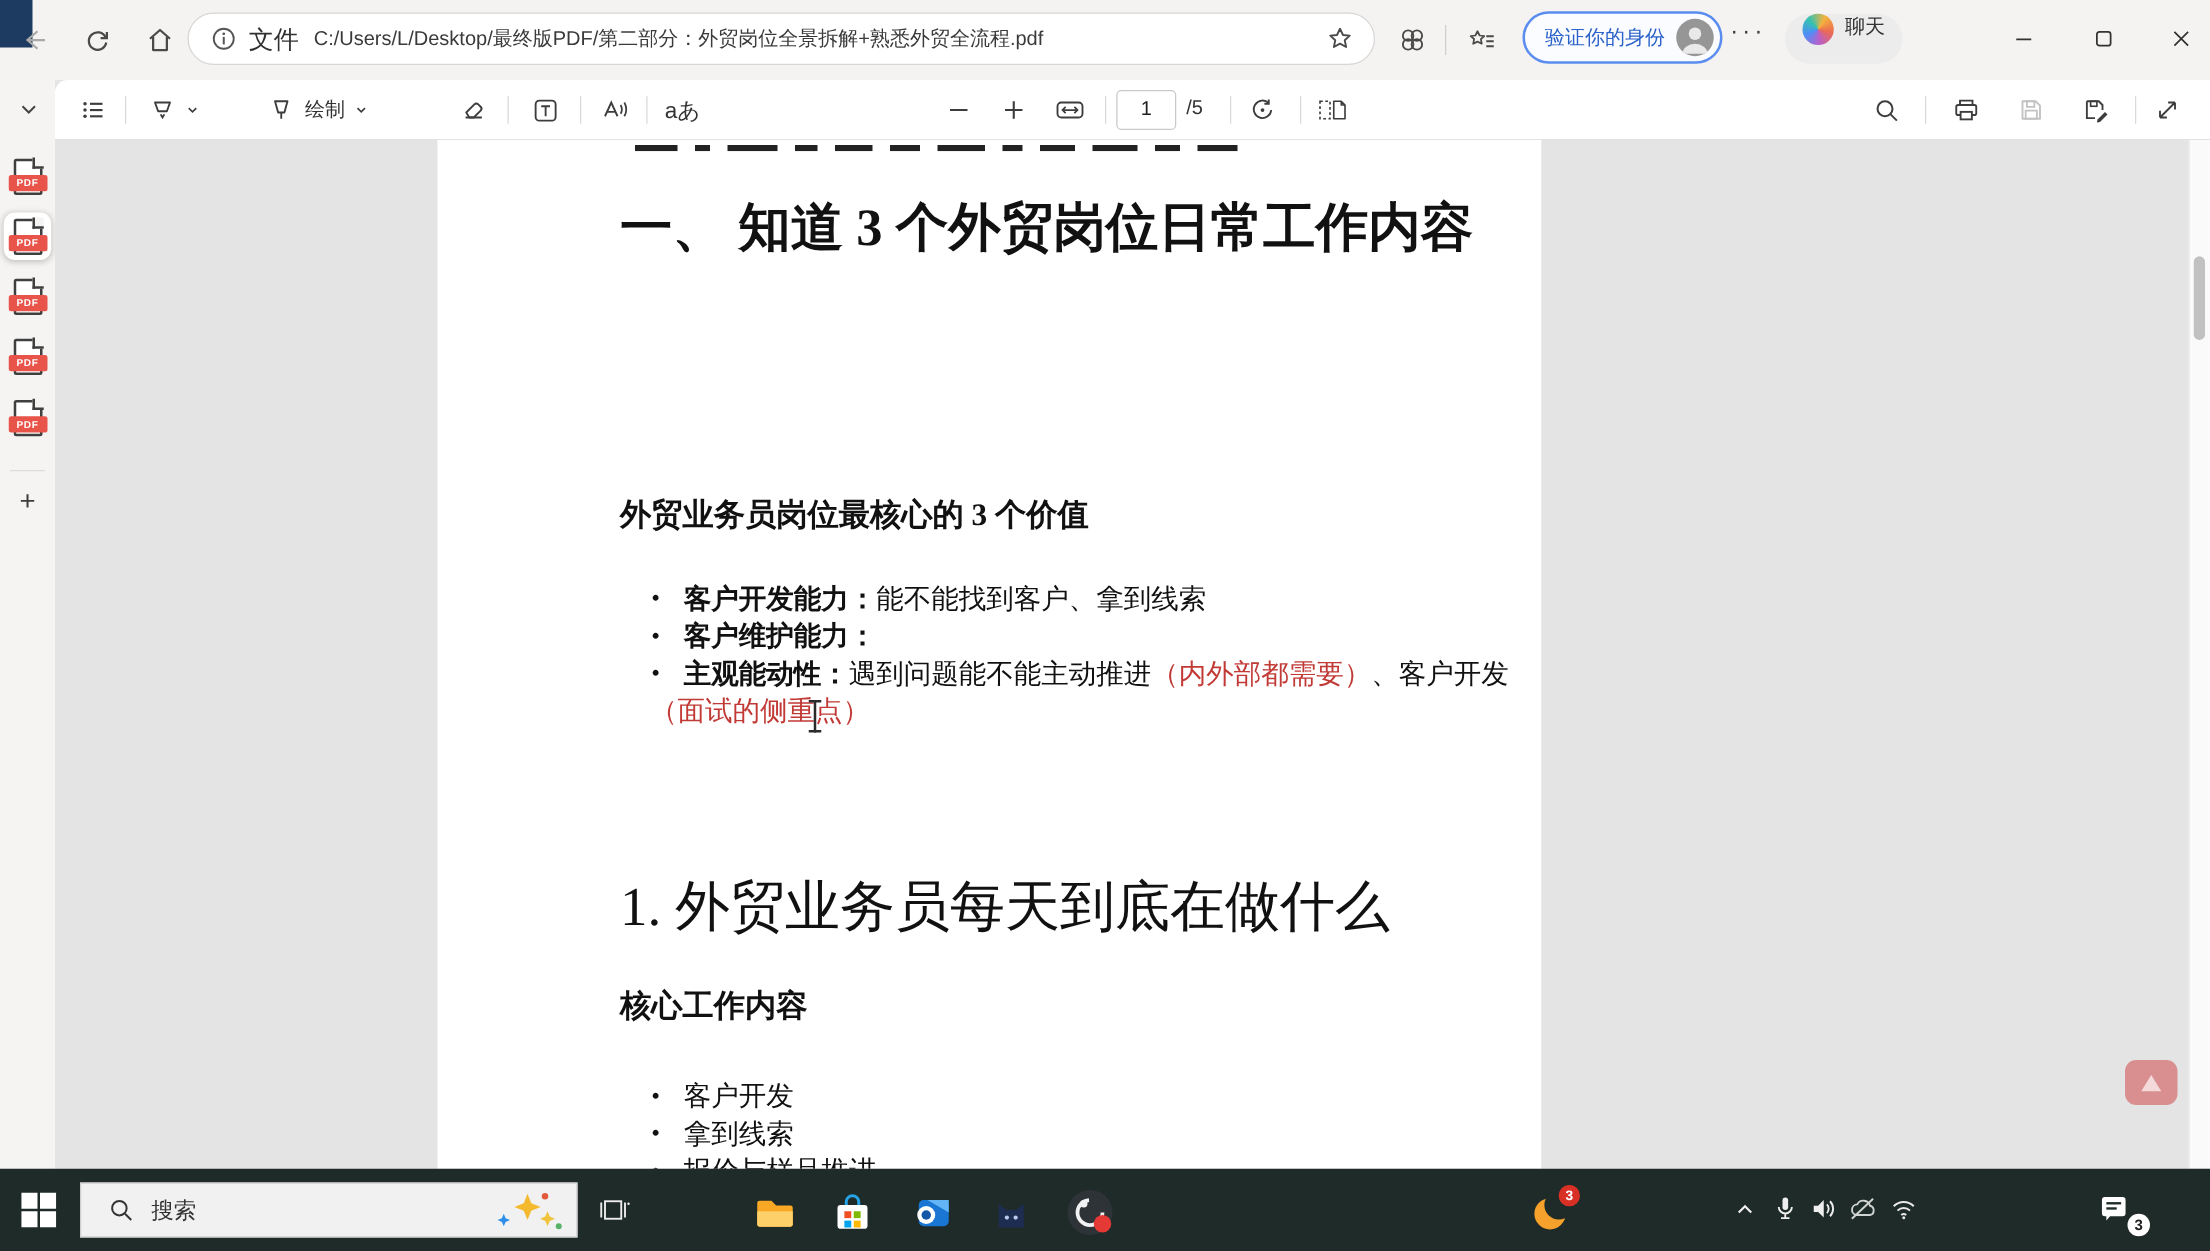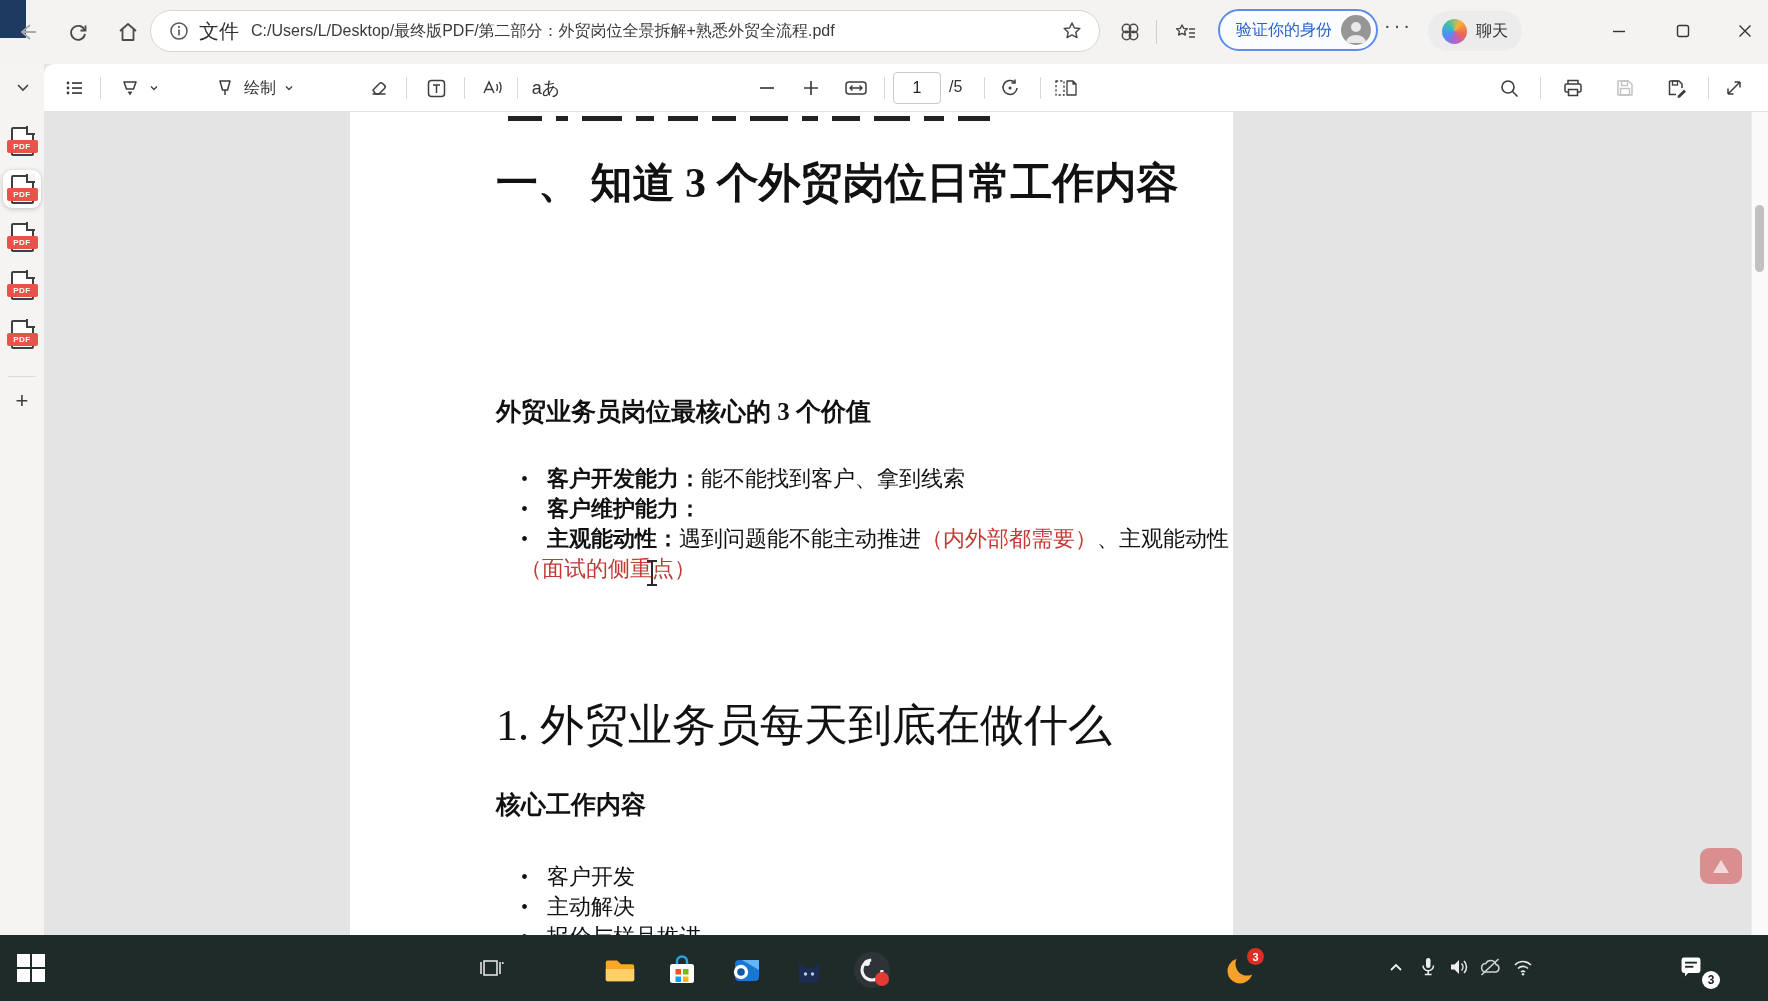--- a/index.html
+++ b/index.html
@@ -11,21 +11,21 @@
   .topbar{left:0;top:0;width:1768px;height:64px;background:#f4f3f2;border-bottom:1px solid #e6e4e2}
   .navbtn{width:44px;height:44px;top:10px;display:flex;align-items:center;justify-content:center;border-radius:8px}
   .addressbar{left:150px;top:10px;width:950px;height:42px;background:#fff;border:1px solid #d8d6d4;
               border-radius:22px;display:flex;align-items:center;box-sizing:border-box}
   .scheme{margin-left:10px;font-size:20px;color:#303030;white-space:nowrap}
   .url{margin-left:12px;font-size:16px;color:#3a3a3a;white-space:nowrap;overflow:hidden;flex:1}
   .pill-verify{left:1218px;top:9px;height:42px;border:2px solid var(--verify-border,#5b8def);border-radius:22px;
                background:#fbfcff;display:flex;align-items:center;padding:0 5px 0 16px;box-sizing:border-box}
   .pill-verify span{font-size:16px;color:#2b62c9;white-space:nowrap}
   .pill-chat{left:1428px;top:11px;height:40px;border-radius:20px;background:#ececec;display:flex;
-             align-items:center;padding:0 14px;gap:9px}
+             padding:0 14px;gap:9px}
   .pill-chat span{font-size:16px;color:#333;white-space:nowrap}
   .copilot{width:25px;height:25px;border-radius:50%;
            background:conic-gradient(from 30deg,#f3b33e,#ec6a52,#b860c9,#4e8ef7,#35c2b0,#f3b33e)}
   .winctl{width:46px;height:46px;top:8px;display:flex;align-items:center;justify-content:center}
   .corner{left:0;top:0;width:26px;height:38px;background:#1d3b60}
   .dots{left:1384px;top:14px;font-size:20px;letter-spacing:3px;color:#444}
   
   .sidebar{left:0;top:64px;width:44px;height:871px;background:#f5f4f3}
   .vtab{left:3px;width:38px;height:38px;border-radius:9px;display:flex;align-items:center;justify-content:center}
   .vtab.active{background:#fff;box-shadow:0 1px 5px rgba(0,0,0,.22)}
@@ -379,40 +379,40 @@
   </div>
   <div class="abs brow" style="top:382px">
     <span class="dot">•</span>
     <span style="font-weight:bold">客户维护能力：</span>
   </div>
   <div class="abs brow" style="top:412px">
     <span class="dot">•</span>
     <span style="font-weight:bold">主观能动性：</span>
     <span>遇到问题能不能主动推进</span>
     <span class="red">（内外部都需要）</span>
-    <span>、主观能动性</span>
+    <span>、客户开发</span>
   </div>
   <div class="abs brow red" style="left:170px;top:442px">（面试的侧重点）</div>
 
   <div class="abs ibeam">
       <span class="t"></span>
       <span class="v"></span>
       <span class="b"></span>
     </div>
 
   <div class="abs h2">1. 外贸业务员每天到底在做什么</div>
   <div class="abs subh">核心工作内容</div>
 
   <div class="abs brow" style="top:750px">
     <span class="dot">•</span>
     <span>客户开发</span>
   </div>
   <div class="abs brow" style="top:780px">
     <span class="dot">•</span>
-    <span>主动解决</span>
+    <span>拿到线索</span>
   </div>
   <div class="abs brow" style="top:810px">
     <span class="dot">•</span>
     <span>报价与样品推进</span>
   </div>
 </div>
 
 <div class="abs scrolltrack"></div>
 <div class="abs scrollthumb"></div>
 
@@ -423,20 +423,34 @@
 <div class="abs taskbar">
   <div class="tk" style="left:0;top:0;width:62px;height:66px">
     <svg width="28" height="28" viewBox="0 0 28 28">
       <rect x="0" y="0" width="13" height="13" fill="#fff"></rect>
         <rect x="15" y="0" width="13" height="13" fill="#fff"></rect>
       <rect x="0" y="15" width="13" height="13" fill="#fff"></rect>
         <rect x="15" y="15" width="13" height="13" fill="#fff"></rect>
       </svg>
   </div>
 
+  <div class="abs searchbox" style="top:11px">
+    <svg width="20" height="20" viewBox="0 0 20 20" style="margin-left:22px">
+      <circle cx="8.5" cy="8.5" r="5.8" stroke="#333" stroke-width="1.6" fill="none"></circle>
+      <path d="M13 13 L18 18" stroke="#333" stroke-width="1.6"></path>
+      </svg>
+    <span>搜索</span>
+    <svg width="58" height="34" viewBox="0 0 58 34" style="position:absolute;right:8px;top:5px">
+      <path d="M27 3 l3 7.5 7.5 3 -7.5 3 -3 7.5 -3 -7.5 -7.5 -3 7.5 -3 Z" fill="#f5b92d"></path>
+      <path d="M43 17 l1.8 4.2 4.2 1.8 -4.2 1.8 -1.8 4.2 -1.8 -4.2 -4.2 -1.8 4.2 -1.8 Z" fill="#f0c43c"></path>
+      <path d="M8 19 l1.5 3.5 3.5 1.5 -3.5 1.5 -1.5 3.5 -1.5 -3.5 -3.5 -1.5 3.5 -1.5 Z" fill="#2f8fe8"></path>
+      <circle cx="41" cy="5" r="2.6" fill="#e25a3a"></circle>
+        <circle cx="52" cy="29" r="2.4" fill="#58b368"></circle>
+      </svg>
+  </div>
 
   <div class="tk" style="left:470px;top:11px;width:44px;height:44px">
     <svg width="26" height="24" viewBox="0 0 26 24">
       <rect x="5" y="5" width="13" height="14" stroke="#eee" stroke-width="1.5" fill="none"></rect>
       <path d="M2 6 V18 M21 6 V18" stroke="#eee" stroke-width="1.5"></path>
       <circle cx="23.8" cy="7" r="1" fill="#eee"></circle>
       </svg>
   </div>
 
   <div class="tk" style="left:598px;top:13px;width:44px;height:44px">

